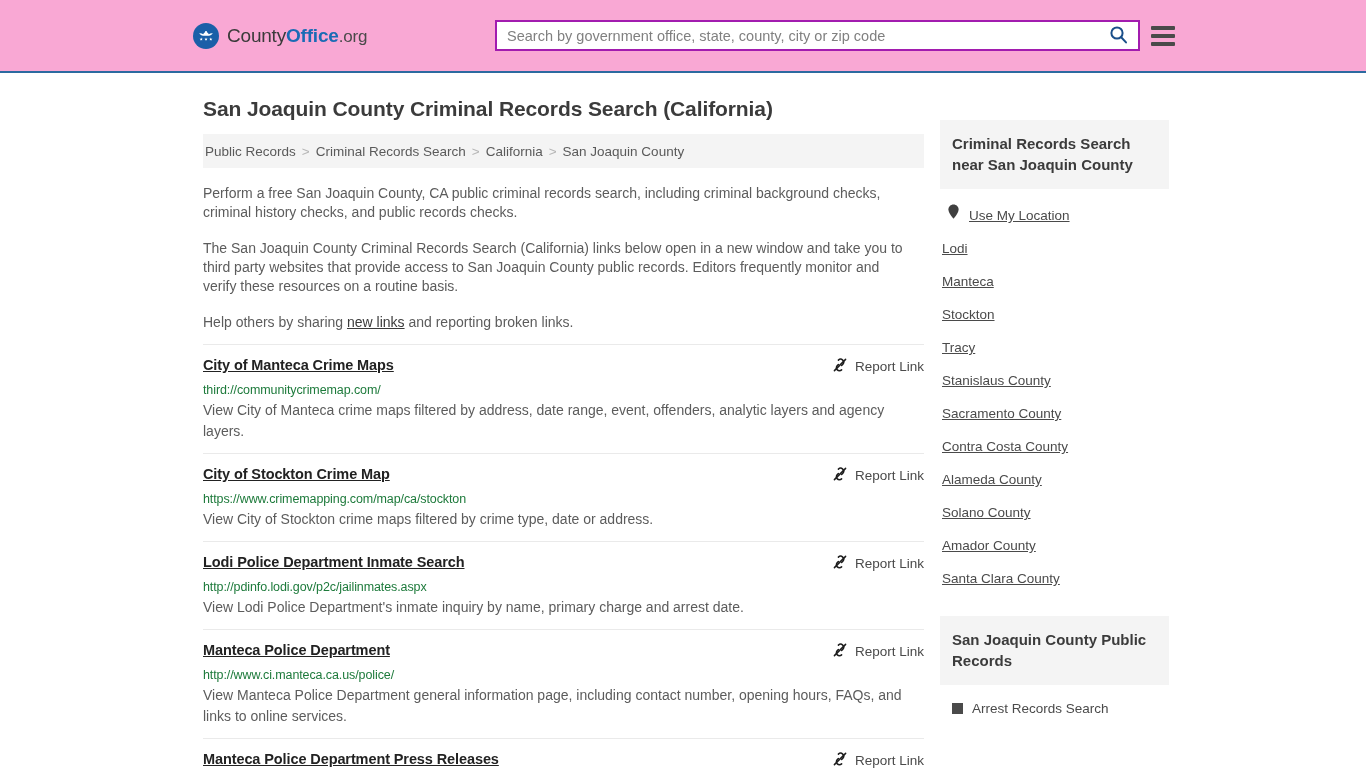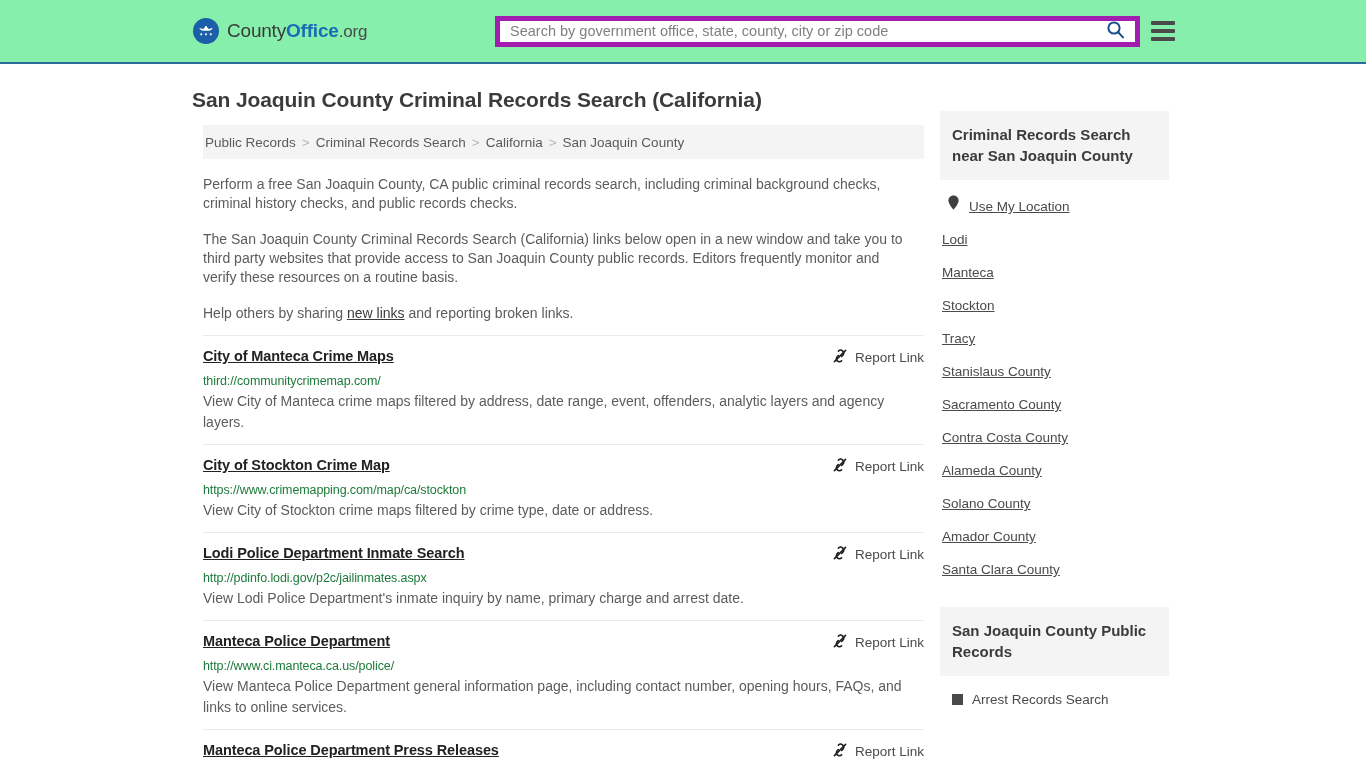--- a/index.html
+++ b/index.html
@@ -7,22 +7,22 @@
     margin: 0; padding: 0;
     width: 1366px; height: 768px;
     overflow: hidden;
     background: #ffffff;
     font-family: "Liberation Sans", sans-serif;
     -webkit-font-smoothing: antialiased;
   }
 
   
   .site-header {
-    height: 64px;
-    background: #86efac;
+    height: 73px;
+    background: #f9a8d4;
     border-bottom: 2px solid #2c6aa0;
     display: flex;
     align-items: center;
     position: relative;
   }
   .brand {
     position: absolute;
     left: 193px;
     display: flex;
     align-items: center;
@@ -47,21 +47,21 @@
   .brand-text .b-bold { color: #1a6bb5; font-weight: bold; }
   .brand-text .b-dark { color: #3a3a3a; }
   .brand-text .b-tld { color: #4a4a4a; font-size: 17px; }
 
   .search-wrap {
     position: absolute;
     left: 495px;
     width: 645px;
     height: 31px;
     background: #ffffff;
-    border: 5px solid #a21caf;
+    border: 2px solid #a21caf;
     display: flex;
     align-items: center;
   }
   .search-input {
     flex: 1;
     border: 0;
     outline: 0;
     height: 100%;
     padding: 0 10px;
     font-size: 14.5px;
@@ -94,21 +94,21 @@
     border-radius: 1px;
   }
 
   
   .page {
     position: relative;
     width: 1366px;
   }
   .page-title {
     position: absolute;
-    left: 192px;
+    left: 203px;
     top: 24px;
     font-size: 21px;
     font-weight: bold;
     color: #3b3b3b;
     margin: 0;
     letter-spacing: -0.1px;
   }
   .content {
     position: absolute;
     left: 203px;

